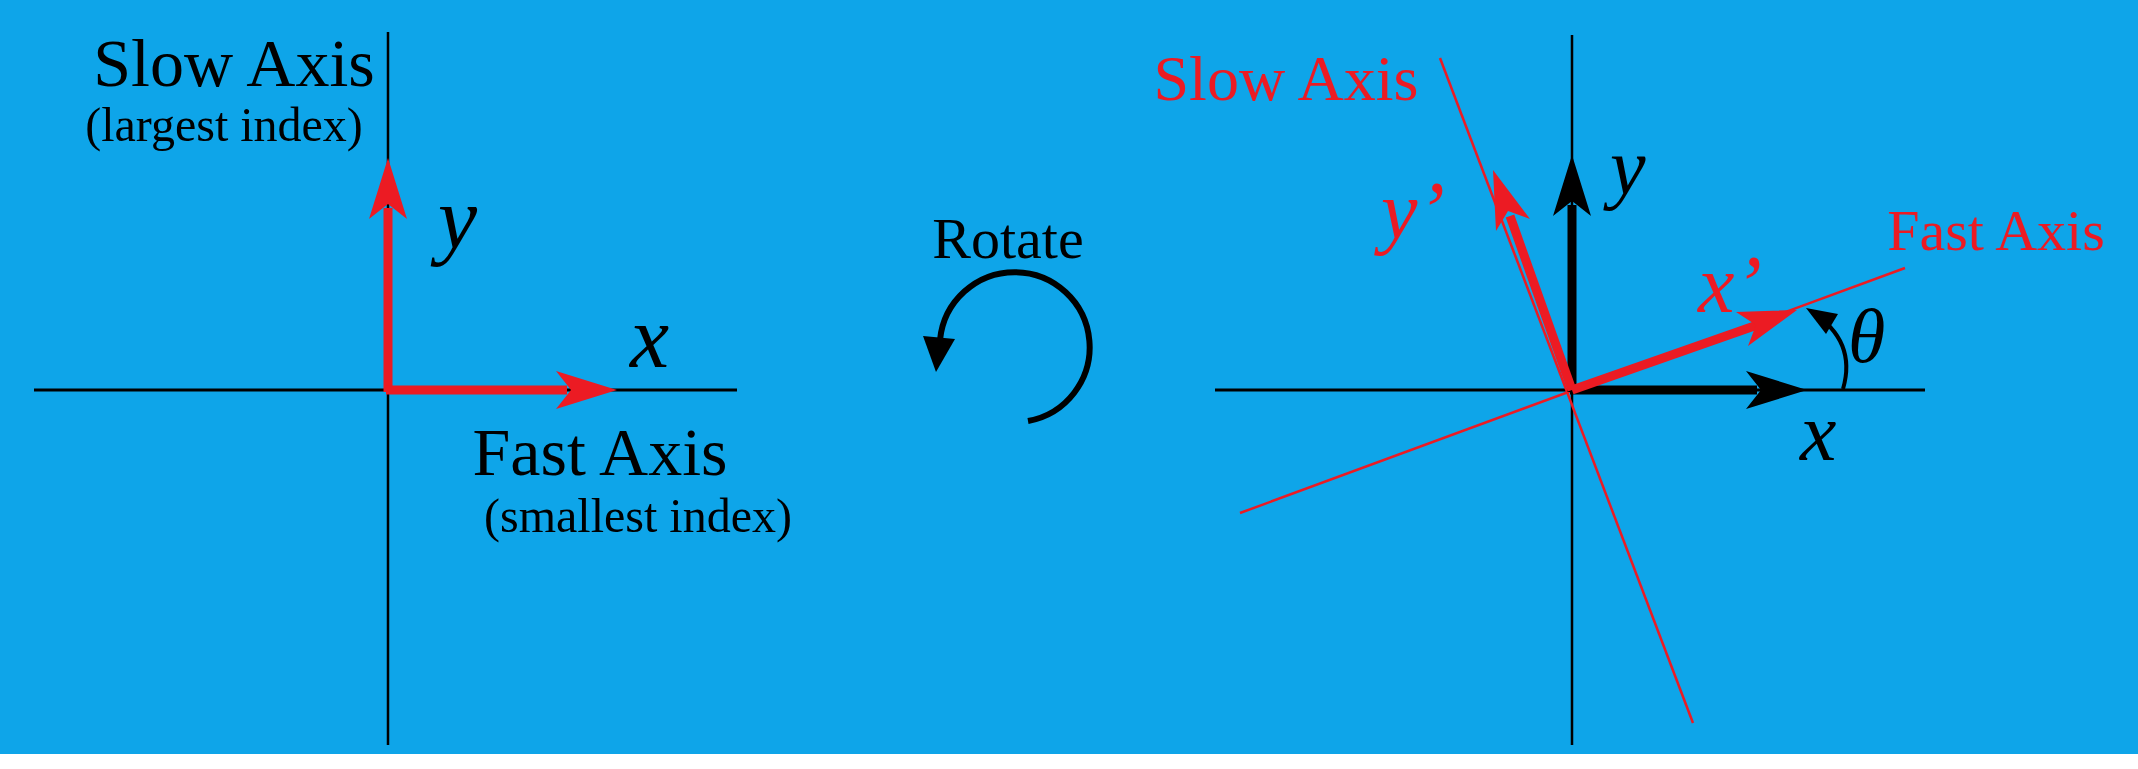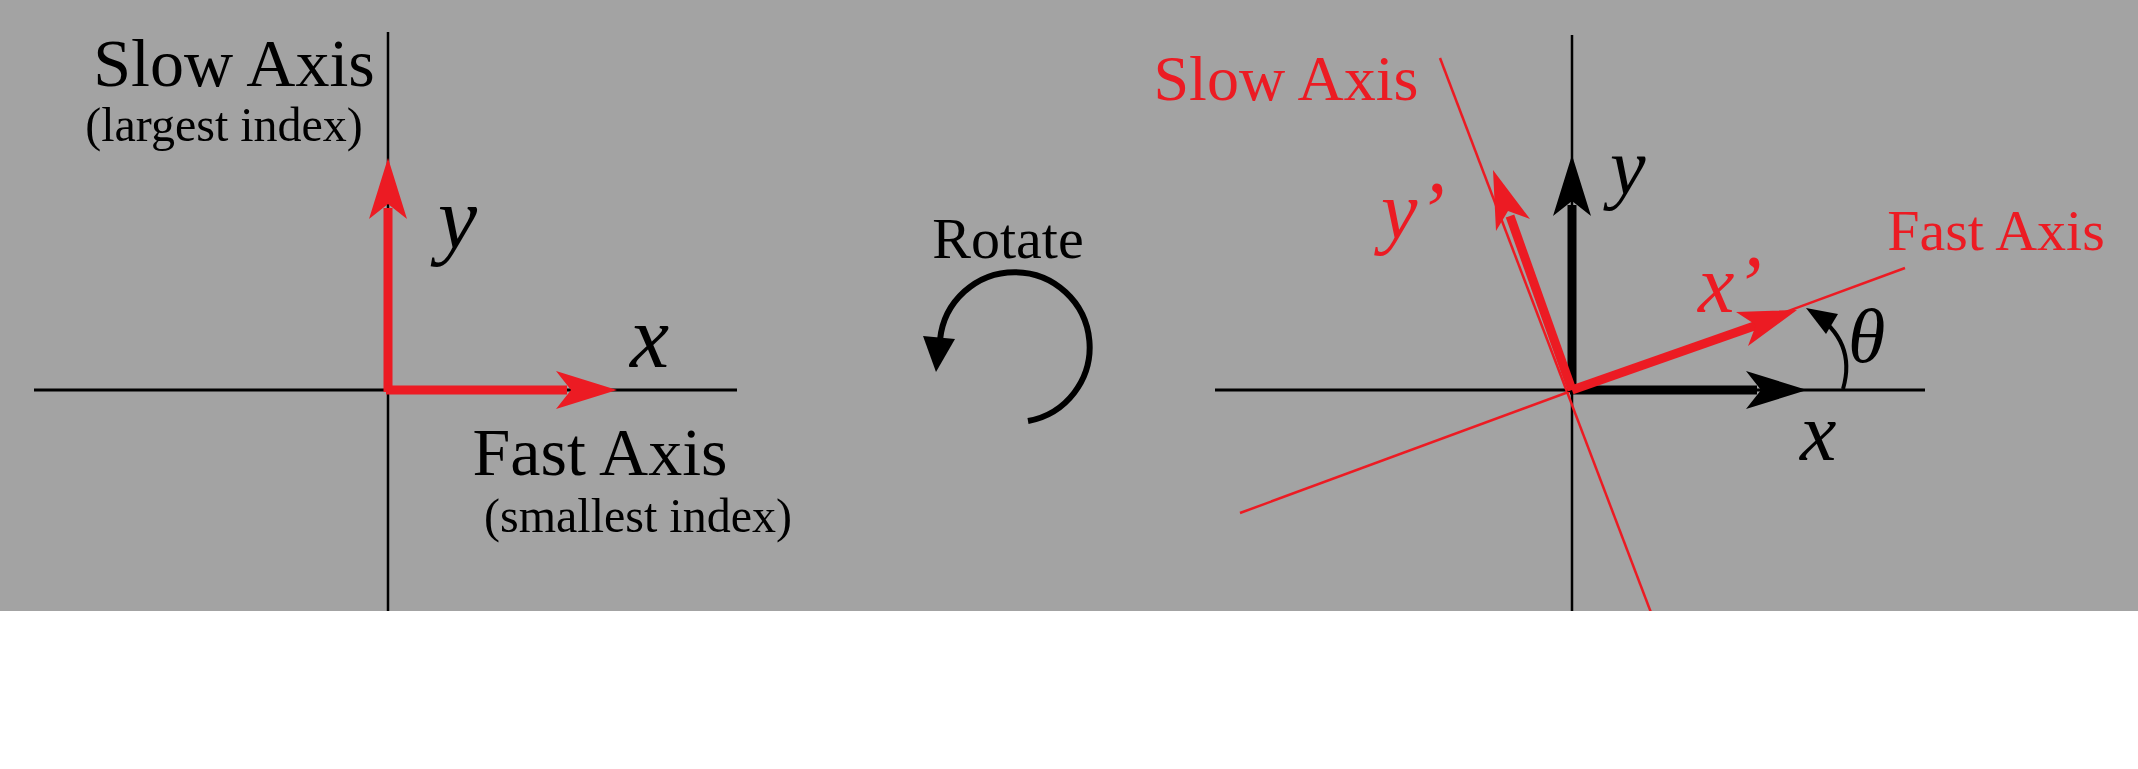--- a/index.html
+++ b/index.html
@@ -1,16 +1,16 @@
 <!DOCTYPE html>
 <html><head>
 <meta charset="utf-8">
 <style>
   html,body{margin:0;padding:0;background:#ffffff;}
-  .stage{position:relative;width:2138px;height:611px;background:#a3a3a3;overflow:hidden;
+  .stage{position:relative;width:2138px;height:754px;background:#0ea5e9;overflow:hidden;
          font-family:"Liberation Serif","DejaVu Serif",serif;}
   svg{position:absolute;left:0;top:0;}
   text{font-family:"Liberation Serif","DejaVu Serif",serif;}
   .lbl-black{fill:#000000;}
   .lbl-red{fill:#ec1b23;}
   .it{font-style:italic;}
 </style>
 </head>
 <body>
 

